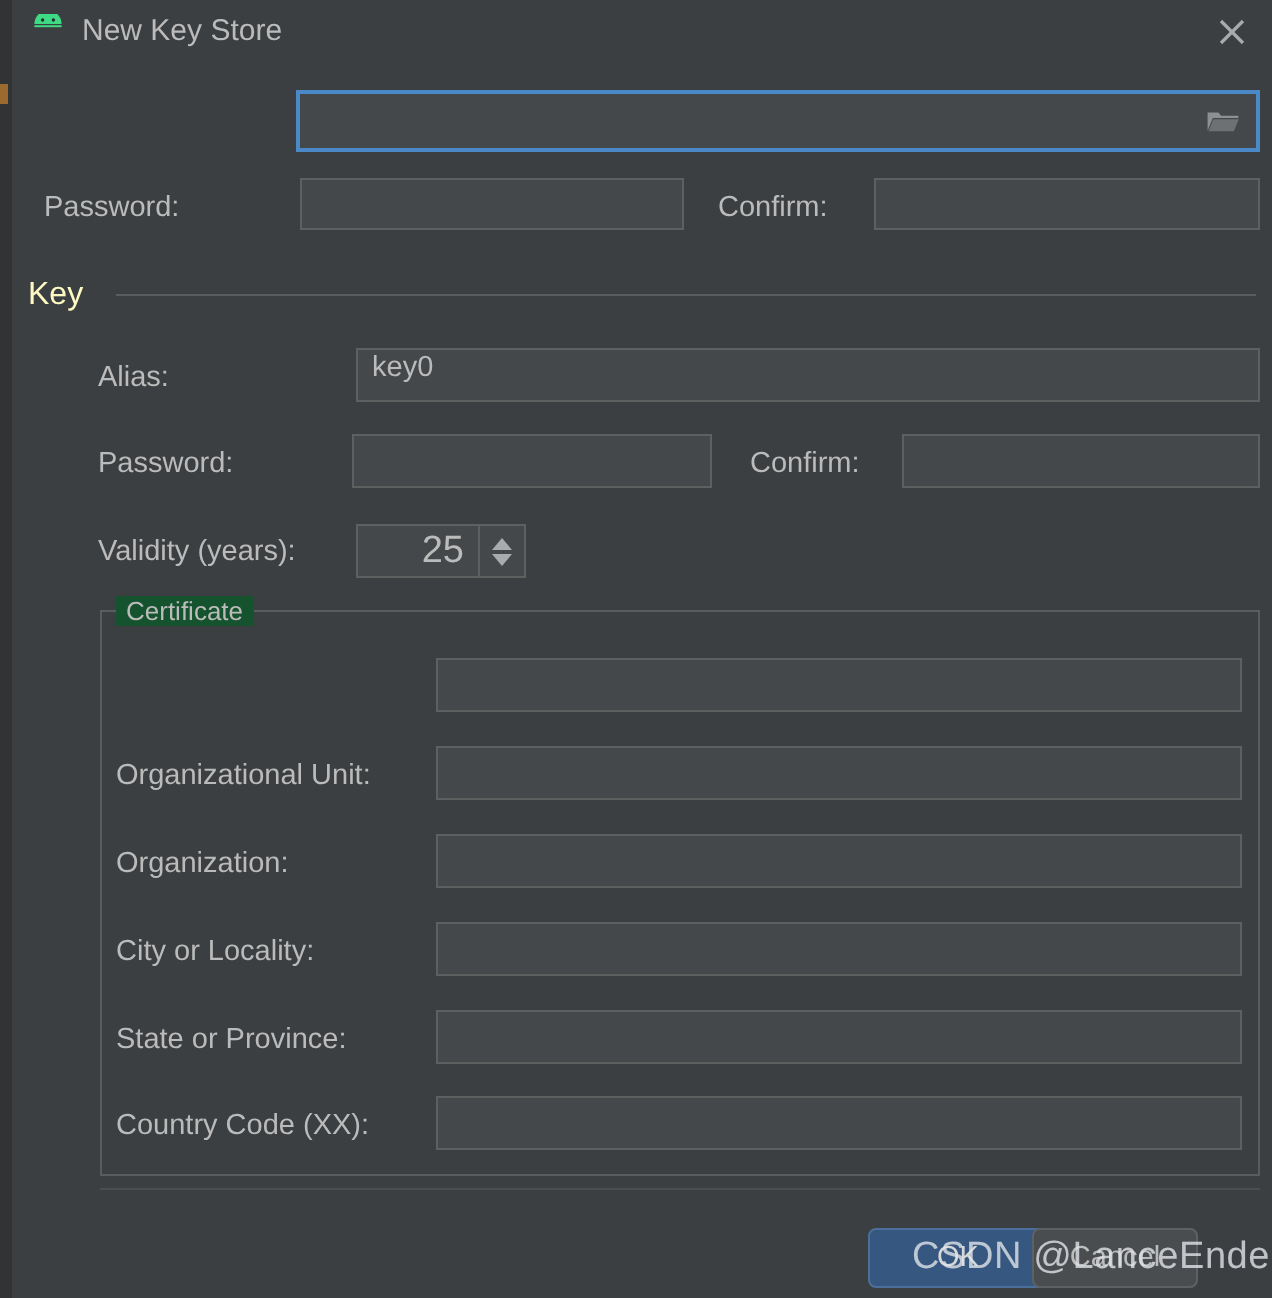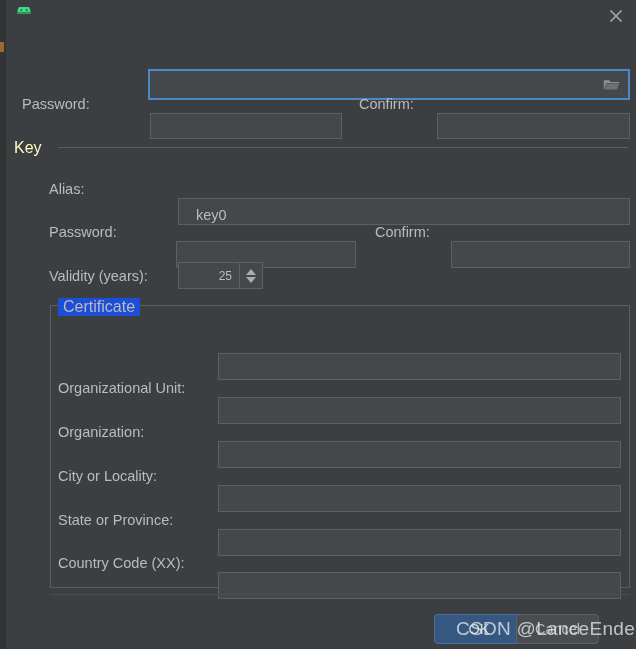--- a/index.html
+++ b/index.html
@@ -79,25 +79,24 @@
     white-space: nowrap;
   }
   .field {
     position: absolute;
     background: #45484a;
     border: 1px solid #5e6060;
     box-sizing: border-box;
     color: #bbbbbb;
     font-size: 14.5px;
     line-height: 18px;
-    padding: 0 17px;
-    display: flex;
-    align-items: flex-end;
+    padding: 0 7px;
+    display: flex;
+    align-items: flex-start;
     overflow: hidden;
-    margin-top: 24px;
   }
   .field.focused {
     border: 2px solid #4a88c7;
     background: #45484a;
   }
 
   .folder-icon {
     position: absolute;
     right: 8px;
     top: 50%;
@@ -127,44 +126,44 @@
   .group-cert {
     position: absolute;
     left: 44px; top: 305px;
     width: 580px; height: 283px;
     border: 1px solid #5a5d5f;
     box-sizing: border-box;
   }
   .group-cert-label {
     position: absolute;
     left: 52px; top: 298px;
-    font-size: 16px;
-    color: #bbbbbb;
-    background: #1d4ed8;
+    font-size: 13px;
+    color: #bbbbbb;
+    background: #14532d;
     padding: 0 5px;
     z-index: 2;
     text-align: center;
   }
 
   
   .spinner {
     position: absolute;
     left: 172px; top: 262px;
     width: 85px; height: 27px;
     display: flex;
     box-sizing: border-box;
   }
   .spinner .sp-field {
     flex: 1;
     background: #45484a;
     border: 1px solid #5e6060;
     border-right: none;
     box-sizing: border-box;
     color: #bbbbbb;
-    font-size: 12px;
+    font-size: 19px;
     display: flex;
     align-items: center;
     justify-content: flex-end;
     padding-right: 7px;
   }
   .spinner .sp-btns {
     width: 24px;
     background: #45484a;
     border: 1px solid #5e6060;
     box-sizing: border-box;
@@ -241,20 +240,21 @@
       <span class="title-icon">
         <svg width="18" height="17" viewBox="0 0 18 17">
           <path d="M2.2 5.0 L15.8 5.0 A6.8 6.8 0 0 0 2.2 5.0 Z" fill="#3ddc84"></path>
           <rect x="2.2" y="5.6" width="13.6" height="1.0" fill="#3ddc84"></rect>
           <circle cx="6.3" cy="3.0" r="0.85" fill="#2b2b2b"></circle>
           <circle cx="11.7" cy="3.0" r="0.85" fill="#2b2b2b"></circle>
           <line x1="4.0" y1="0.7" x2="5.4" y2="2.1" stroke="#3ddc84" stroke-width="0.9"></line>
           <line x1="14.0" y1="0.7" x2="12.6" y2="2.1" stroke="#3ddc84" stroke-width="0.9"></line>
         </svg>
       </span>
+      <span class="title-text">New Key Store</span>
       <span class="close-btn">
         <svg width="24" height="24" viewBox="0 0 24 24">
           <line x1="6.5" y1="6.5" x2="17.5" y2="17.5" stroke="#a9acae" stroke-width="1.6"></line>
           <line x1="17.5" y1="6.5" x2="6.5" y2="17.5" stroke="#a9acae" stroke-width="1.6"></line>
         </svg>
       </span>
     </div>
 
     <div class="field focused" style="left:142px; top:45px; width:482px; height:31px;">
       <span></span>

